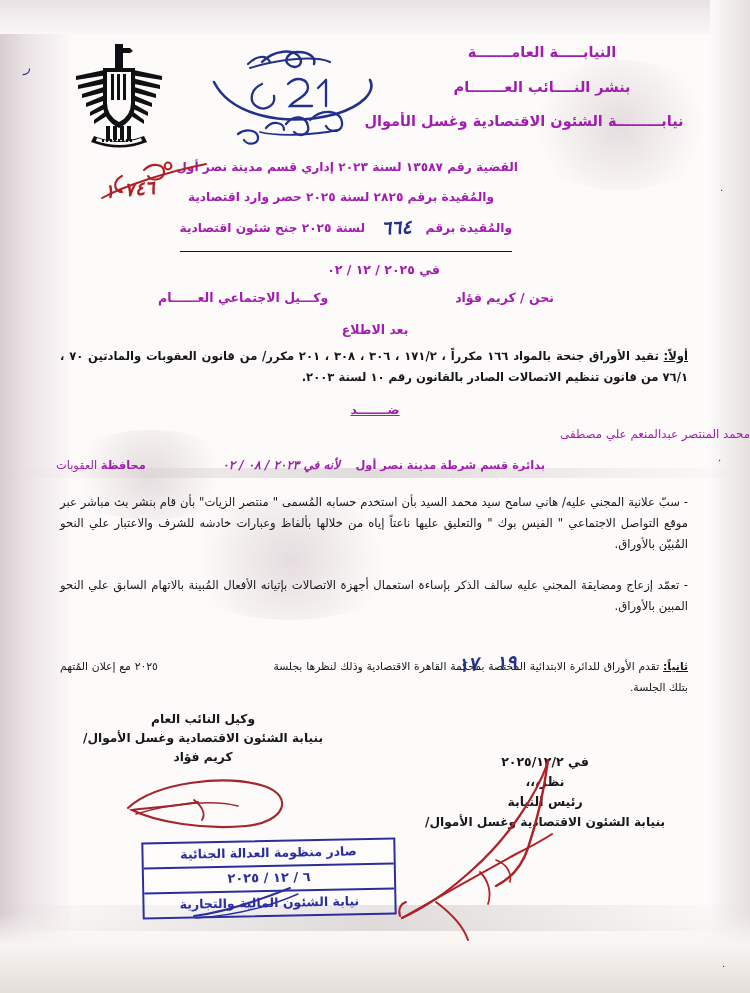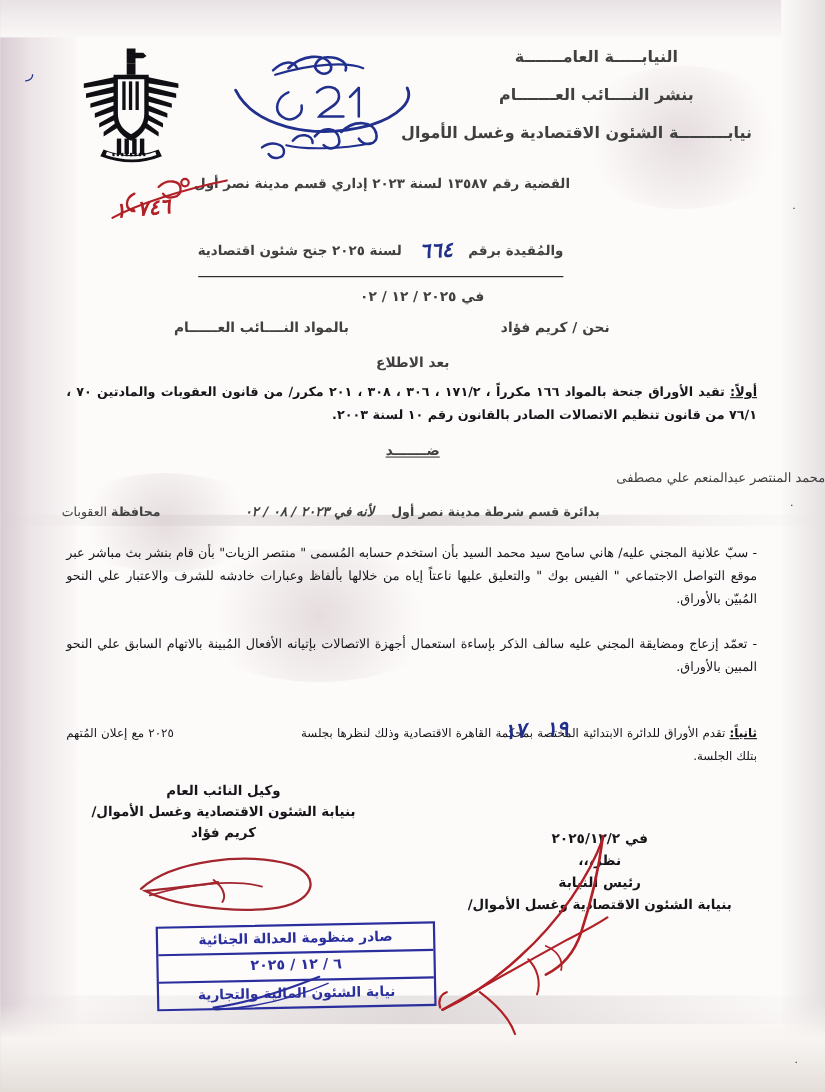--- a/index.html
+++ b/index.html
@@ -42,21 +42,21 @@
     background:radial-gradient(circle,rgba(210,196,200,.55) 0%,rgba(210,196,200,0) 70%);
     pointer-events:none;
   }
   .fold{
     position:absolute;
     background:linear-gradient(90deg,rgba(190,180,182,0) 0%,rgba(190,180,182,.45) 50%,rgba(190,180,182,0) 100%);
     pointer-events:none;
   }
 
   
-  .txt{position:absolute;color:#404040;white-space:nowrap;}
+  .txt{position:absolute;color:#a21caf;white-space:nowrap;}
   .blk{position:absolute;color:#16161a;}
   .b{font-weight:bold;}
   .u{text-decoration:underline;}
 
   .emblem{position:absolute;left:70px;top:38px;width:98px;height:112px;}
 
   .hdr{
     font-size:14.5px;font-weight:bold;letter-spacing:.3px;
     text-align:center;
   }
@@ -172,32 +172,33 @@
         </g>
       </g>
     </svg>
   </div>
 
   <div class="txt hdr" style="right:58px;top:44px;width:300px;">النيابـــــة العامـــــــة</div>
   <div class="txt hdr" style="right:58px;top:79px;width:300px;">بنشر النــــائب العـــــــام</div>
   <div class="txt hdr" style="right:36px;top:113px;width:380px;">نيابـــــــــة الشئون الاقتصادية وغسل الأموال</div>
 
   <div class="txt caseline" style="right:232px;top:160px;">القضية رقم ١٣٥٨٧ لسنة ٢٠٢٣ إداري قسم مدينة نصر أول</div>
+  <div class="txt caseline" style="right:256px;top:190px;">والمُقيدة برقم  ٢٨٢٥ لسنة ٢٠٢٥ حصر وارد اقتصادية</div>
   <div class="txt caseline underl" style="right:238px;top:221px;">
     <span>والمُقيدة برقم</span>
     <span style="display:inline-block;width:52px;"></span>
     <span>لسنة ٢٠٢٥ جنح شئون اقتصادية</span>
   </div>
 
   <div class="ink-blue" style="right:338px;top:216px;font-size:19px;transform:rotate(-3deg);">٦٦٤</div>
 
   <div class="txt caseline" style="right:310px;top:262px;font-size:12.5px;">في ٢٠٢٥ / ١٢ / ٠٢</div>
 
   <div class="txt caseline" style="right:196px;top:290px;font-size:12.5px;">نحن / كريم فؤاد</div>
-  <div class="txt caseline" style="left:158px;top:290px;font-size:12.5px;">بالمواد النــــائب العــــــام</div>
+  <div class="txt caseline" style="left:158px;top:290px;font-size:12.5px;">وكـــيل الاجتماعي العــــــام</div>
 
   <div class="txt caseline center" style="right:0;left:0;top:322px;width:750px;font-size:12.5px;text-align:center;">بعد الاطلاع</div>
 
   <div class="blk body-p" style="right:62px;top:346px;width:628px;font-weight:bold;">
     <span class="u">أولاً:</span>
     <span>تقيد الأوراق جنحة بالمواد ١٦٦ مكرراً ، ١٧١/٢ ، ٣٠٦ ، ٣٠٨ ، ٢٠١ مكرر/ من قانون العقوبات والمادتين ٧٠ ، ٧٦/١ من قانون تنظيم الاتصالات الصادر بالقانون رقم ١٠ لسنة ٢٠٠٣.</span>
   </div>
 
   <div class="txt b center" style="left:0;right:0;top:402px;width:750px;text-align:center;font-size:12.5px;text-decoration:underline;">ضـــــــد</div>
   <div class="txt center" style="left:0;right:0;top:427px;width:750px;text-align:right;font-size:11.8px;">محمد المنتصر عبدالمنعم علي مصطفى</div>

